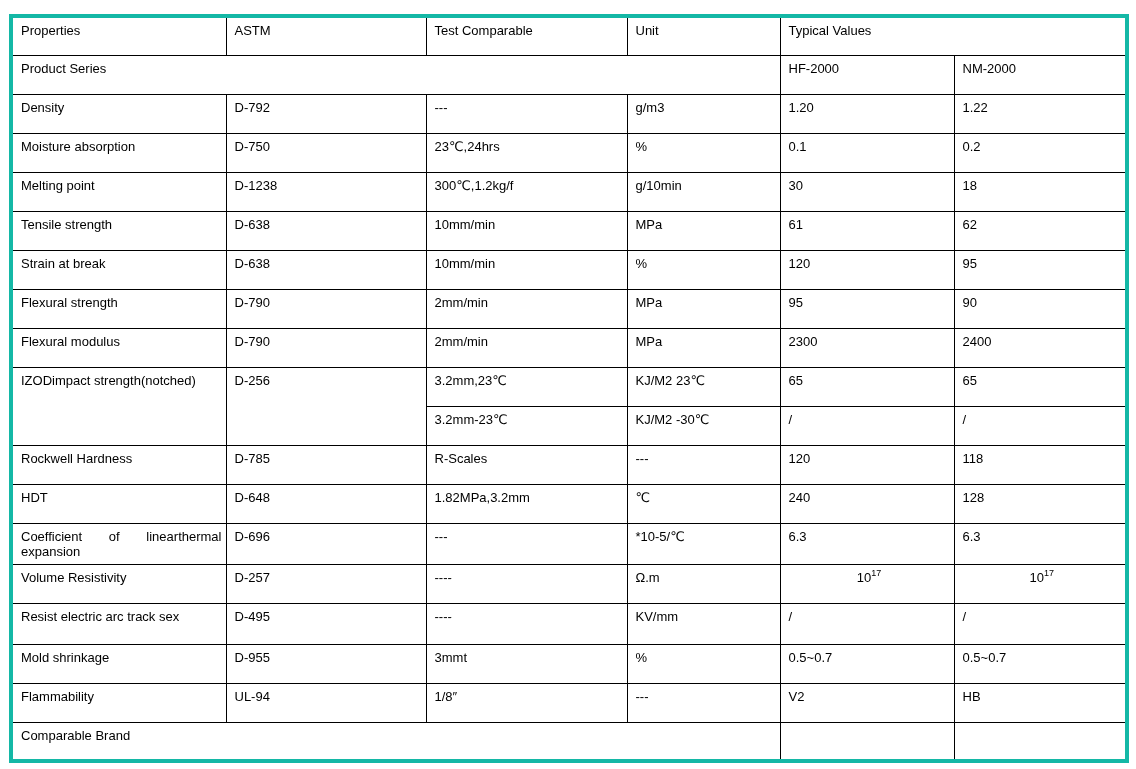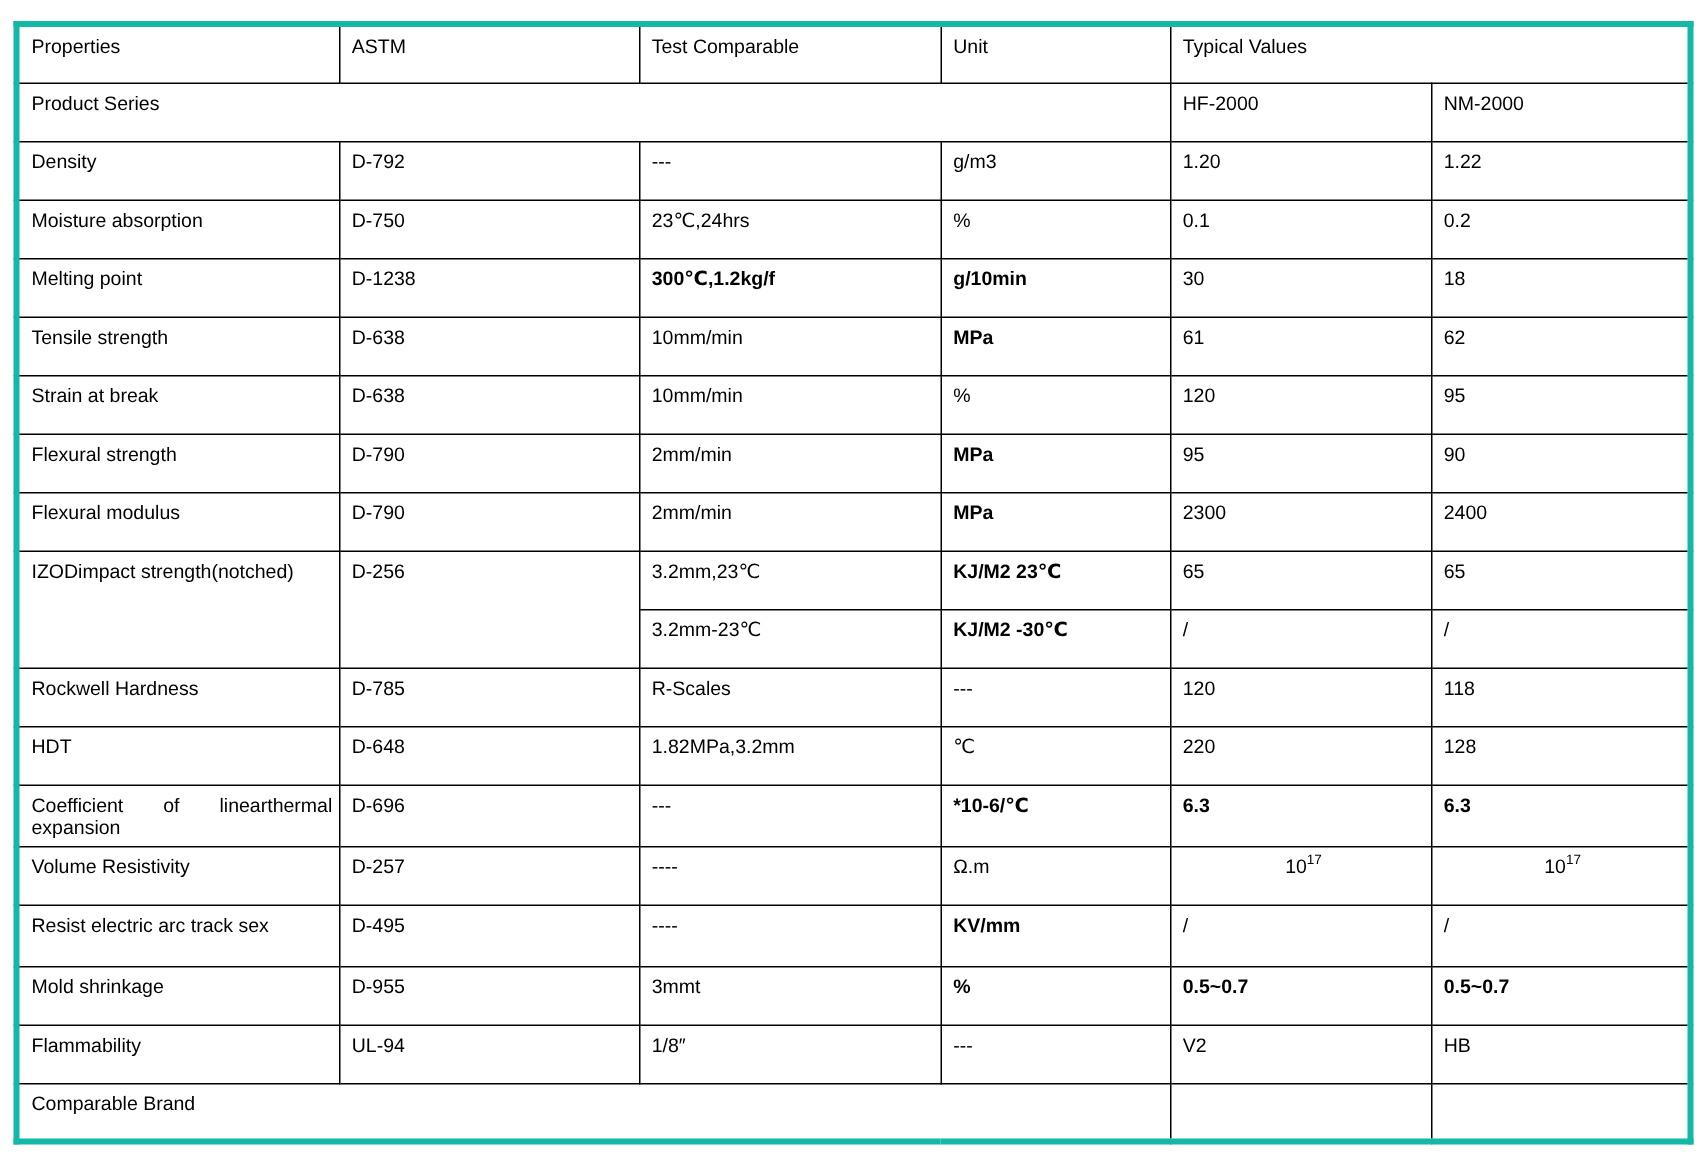--- a/index.html
+++ b/index.html
@@ -23,21 +23,21 @@
     vertical-align: top;
     padding: 5px 4px 2px 8px;
     font-size: 13px;
     line-height: 1.2;
     overflow: hidden;
     white-space: normal;
   }
   tr.h39 { height: 39px; }
   tr.h41 { height: 41px; margin-left: 46px; }
   
-  .pl0 { padding-left: 4px; font-weight: bold; }
+  .pl0 { padding-left: 4px; }
   .pl1 { padding-left: 14px; }
   .pl2 { padding-left: 22px; }
   .pl3 { padding-left: 30px; }
   .pl4 { padding-left: 38px; }
   .ctr { text-align: center; padding-left: 0; }
   .ps  { padding-left: 144px; }   
   .tv  { padding-left: 45px; }    
   .fs16 { font-size: 16px; line-height: 1; margin-top: 44px; }
   .fs14 { font-size: 14px; line-height: 1.1; }
   .vbot { vertical-align: bottom; padding-bottom: 3px; }
@@ -158,29 +158,29 @@
     <td class="pl2">---</td>
     <td class="pl2">120</td>
     <td class="pl2">118</td>
   </tr>
 
   <tr class="h39">
     <td class="pl4">HDT</td>
     <td class="pl1">D-648</td>
     <td>1.82MPa,3.2mm</td>
     <td class="pl3 fs14">℃</td>
-    <td class="pl2">220</td>
+    <td class="pl2">240</td>
     <td class="pl2">128</td>
   </tr>
 
   <tr class="h41">
     <td class="just">Coefficient of linearthermal expansion</td>
     <td class="pl1">D-696</td>
     <td class="pl1">---</td>
-    <td class="pl0">*10-6/℃</td>
+    <td class="pl0">*10-5/℃</td>
     <td class="pl0">6.3</td>
     <td class="pl0">6.3</td>
   </tr>
 
   <tr class="h39">
     <td>Volume Resistivity</td>
     <td class="pl1">D-257</td>
     <td class="pl3">----</td>
     <td class="pl1 fs14">Ω.m</td>
     <td class="ctr fs14"><span>10</span><sup>17</sup></td>

